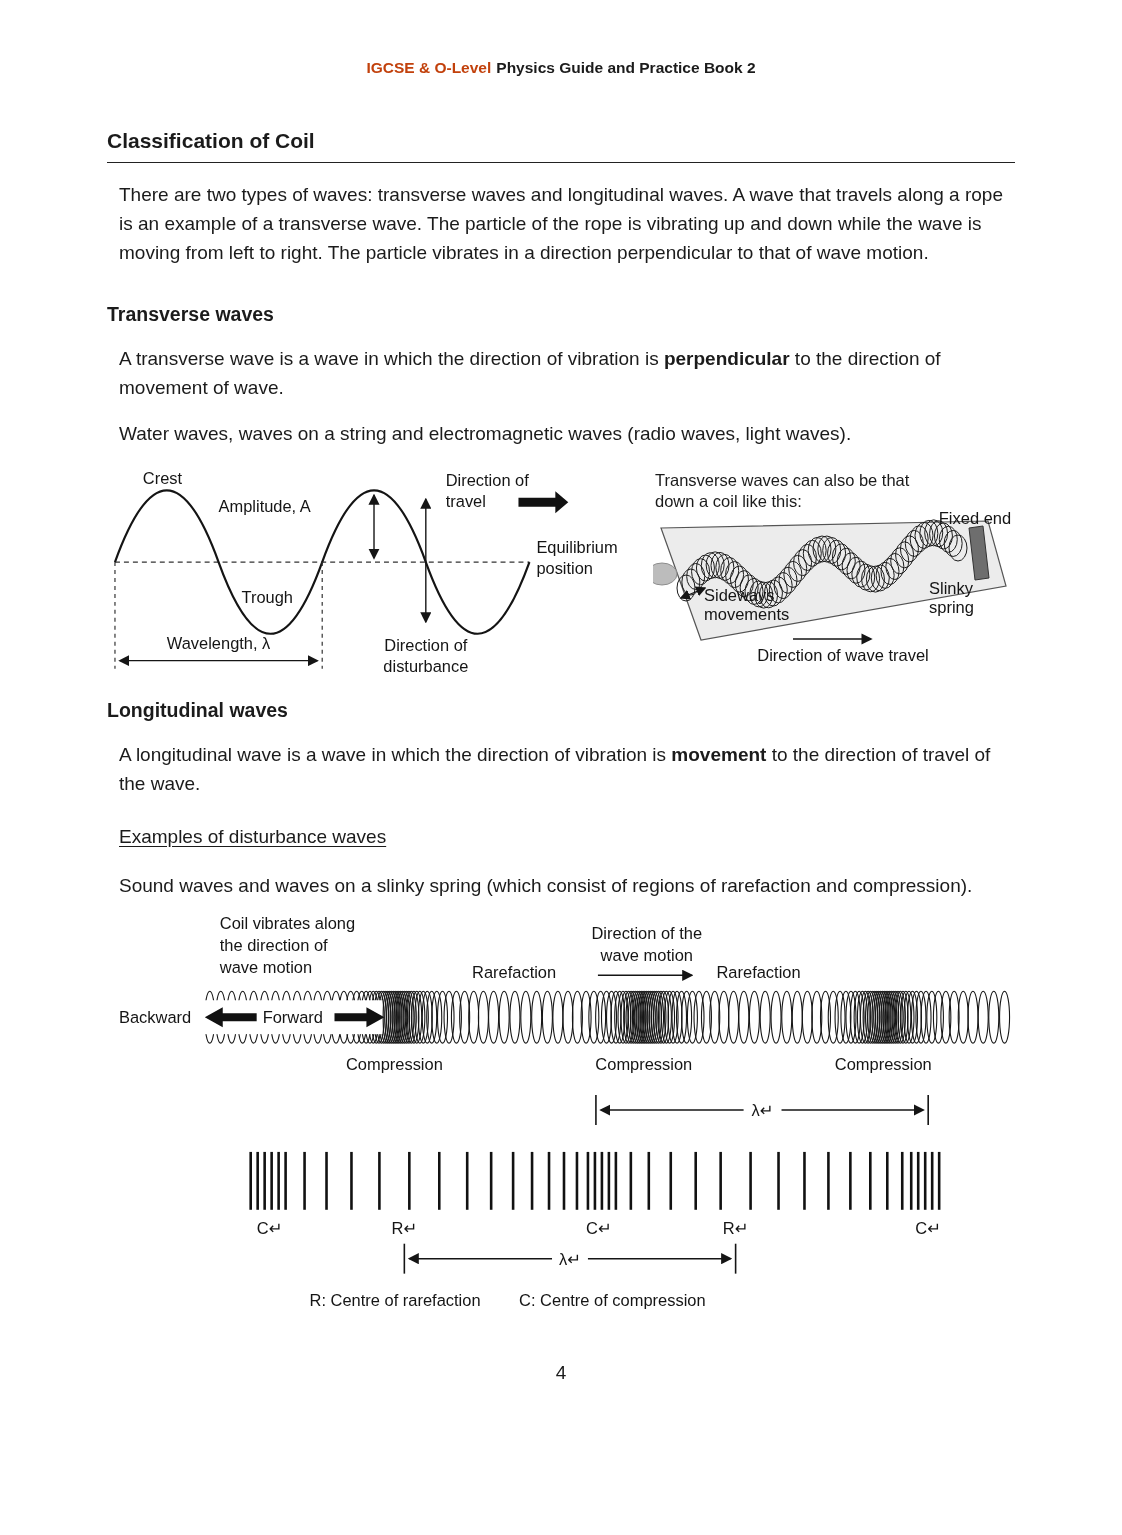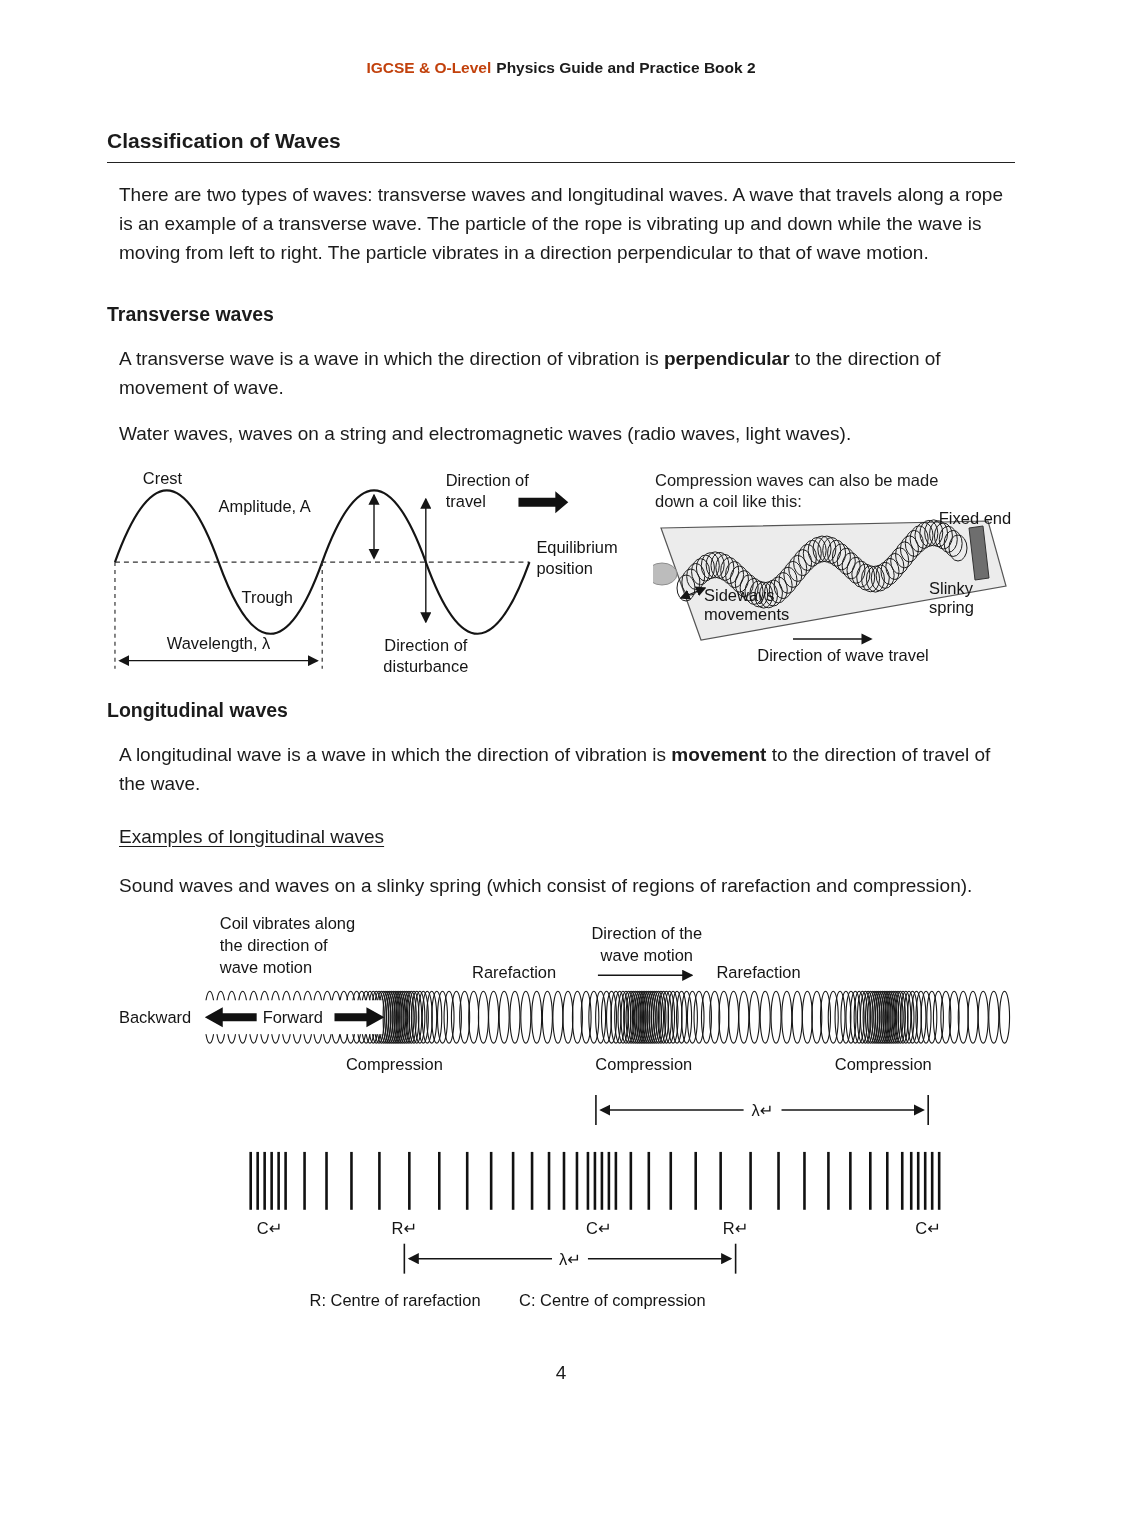--- a/index.html
+++ b/index.html
@@ -31,21 +31,21 @@
 </style>
 </head>
 <body>
 
 <div class="content">
 
   <div class="book-header">
     <span class="brand">IGCSE &amp; O-Level</span><span>Physics Guide and Practice Book 2</span>
   </div>
 
-  <h1 class="section-title">Classification of Waves</h1>
+  <h1 class="section-title">Classification of Coil</h1>
 
   <p class="para">There are two types of waves: transverse waves and longitudinal waves. A wave that travels along a rope is an example of a transverse wave. The particle of the rope is vibrating up and down while the wave is moving from left to right. The particle vibrates in a direction perpendicular to that of wave motion.</p>
 
   <h2 class="sub-heading">Transverse waves</h2>
 
   <p class="para"><span>A transverse wave is a wave in which the direction of vibration is </span><strong>perpendicular</strong><span> to the direction of movement of wave.</span></p>
 
 
   <p class="para">Water waves, waves on a string and electromagnetic waves (radio waves, light waves).</p>
 
@@ -77,21 +77,21 @@
       <text x="340" y="24" class="dg-text">Direction of</text>
       <text x="340" y="45" class="dg-text">travel</text>
       <text x="320" y="189" text-anchor="middle" class="dg-text">Direction of</text>
       <text x="320" y="210" text-anchor="middle" class="dg-text">disturbance</text>
       <text x="431" y="91" class="dg-text">Equilibrium</text>
       <text x="431" y="112" class="dg-text">position</text>
     </svg>
 
     <div class="coil-col">
       <p class="coil-caption">
-        <span>Compression waves can also be made</span><br>
+        <span>Transverse waves can also be that</span><br>
         <span>down a coil like this:</span>
       </p>
       <svg width="362" height="162" viewBox="0 0 362 162">
         <defs>
           <marker id="ah2" viewBox="0 0 10 10" refX="8.5" refY="5" markerWidth="8" markerHeight="8" orient="auto-start-reverse">
             <path d="M0,0 L10,5 L0,10 z" fill="#151515"></path>
           </marker>
         </defs>
         <polygon points="8,16 335,9 353,74 48,128" fill="#ececec" stroke="#555" stroke-width="1.2"></polygon>
         <polygon points="316,16 330,14 336,66 322,68" fill="#6e6e6e" stroke="#333" stroke-width="1"></polygon>
@@ -165,21 +165,21 @@
         <text x="276" y="101" class="dg-text">spring</text>
         <text x="190" y="149" text-anchor="middle" class="dg-text">Direction of wave travel</text>
       </svg>
     </div>
   </div>
 
   <h2 class="sub-heading" style="margin-top:20px">Longitudinal waves</h2>
 
   <p class="para"><span>A longitudinal wave is a wave in which the direction of vibration is </span><strong>movement</strong><span> to the direction of travel of the wave.</span></p>
 
-  <p class="para examples-heading" style="margin-top:24px">Examples of longitudinal waves</p>
+  <p class="para examples-heading" style="margin-top:24px">Examples of disturbance waves</p>
 
   <p class="para" style="margin-top:20px">Sound waves and waves on a slinky spring (which consist of regions of rarefaction and compression).</p>
 
   <svg width="908" height="404" viewBox="0 0 910 404" style="display:block;margin-top:12px">
     <defs>
       <marker id="ah3" viewBox="0 0 10 10" refX="8.5" refY="5" markerWidth="8" markerHeight="8" orient="auto-start-reverse">
         <path d="M0,0 L10,5 L0,10 z" fill="#151515"></path>
       </marker>
     </defs>
 

